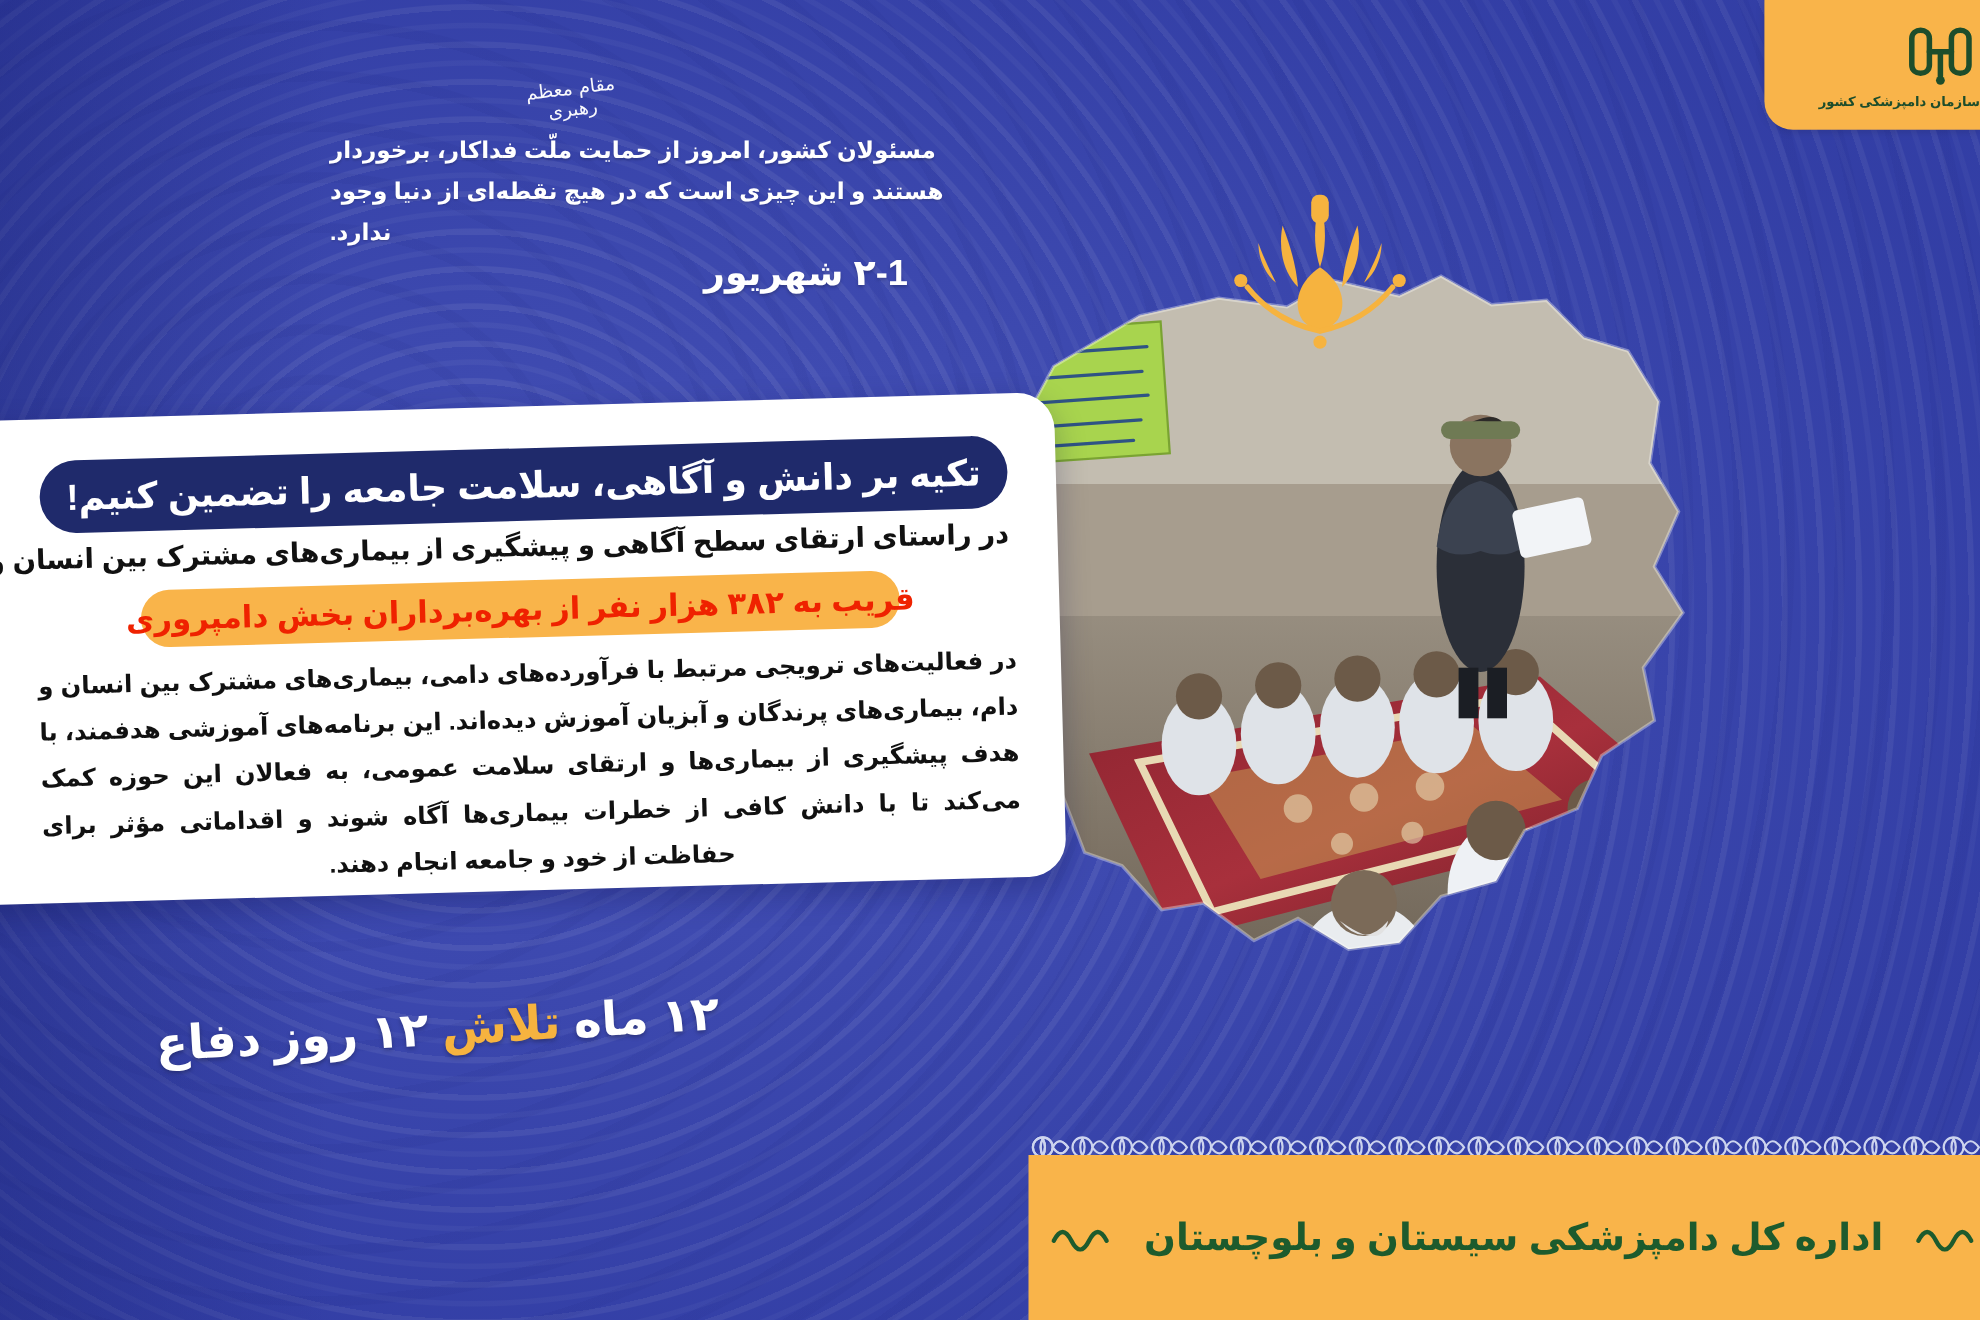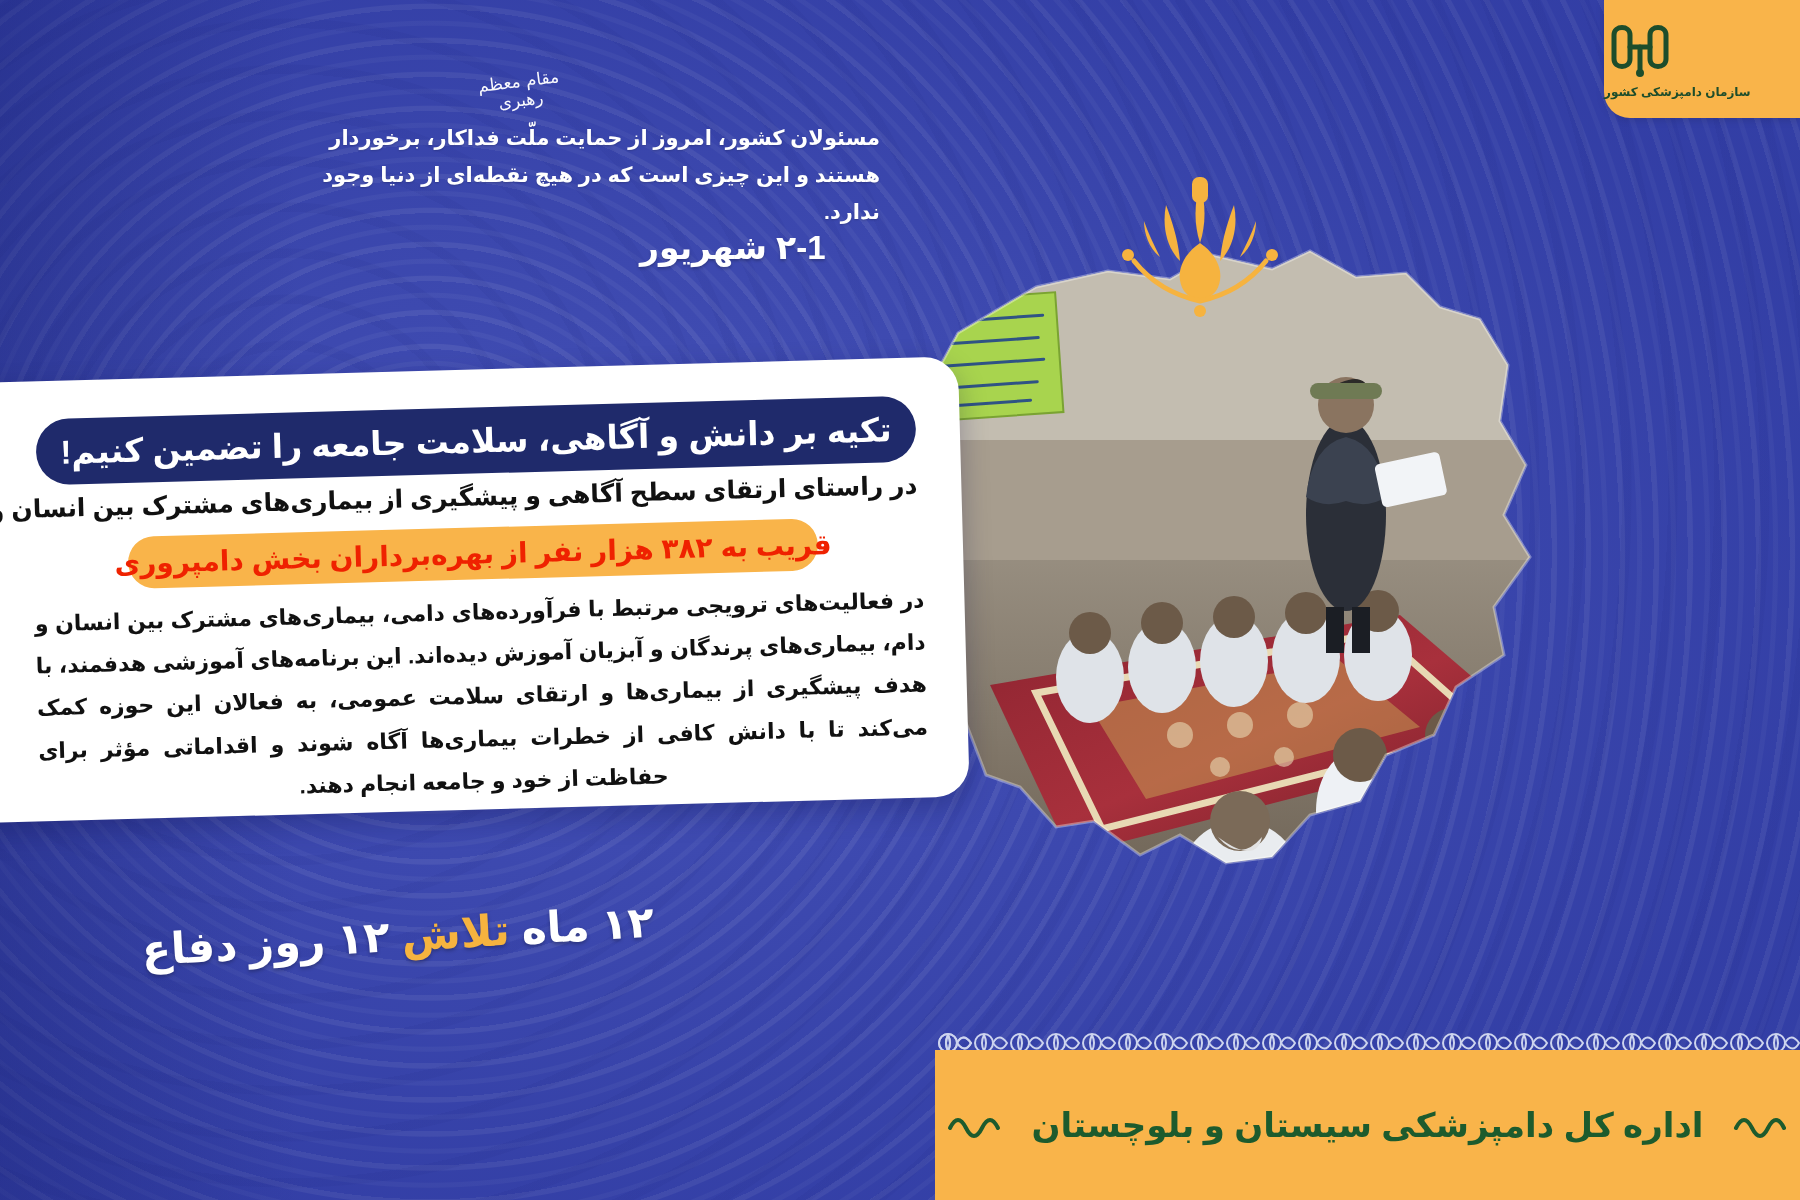--- a/index.html
+++ b/index.html
@@ -40,39 +40,39 @@
   }
   .bg-left-dark{
     position:absolute;left:0;top:0;width:300px;height:1200px;
     background:linear-gradient(90deg, rgba(24,32,110,.35), rgba(24,32,110,0));
   }
 
   
   .org-badge{
     position:absolute;right:0;top:0;width:196px;height:118px;
     background:#f9b44a;border-bottom-left-radius:26px;
-    display:flex;flex-direction:column;align-items:flex-end;justify-content:center;gap:4px;
+    display:flex;flex-direction:column;align-items:flex-start;justify-content:center;gap:4px;
     box-shadow:0 2px 8px rgba(0,0,0,.12);
   }
   .org-badge svg{display:block;}
   .org-badge .org-txt{
     font-size:12px;color:#1d4d2b;font-weight:bold;letter-spacing:.3px;
     white-space:nowrap;
   }
 
   
   .leader-sign{
     position:absolute;left:455px;top:72px;width:130px;height:42px;
     color:#ffffff;font-size:17px;text-align:center;line-height:1.1;
     transform:rotate(-7deg);opacity:.97;font-family:"DejaVu Serif",serif;
   }
   .leader-quote{
     position:absolute;left:300px;top:120px;width:560px;
-    color:#ffffff;font-size:21px;line-height:1.75;text-align:right;
-    font-weight:600;direction:rtl;text-shadow:0 1px 2px rgba(0,0,0,.18);margin-left:20px;
+    color:#ffffff;font-size:21px;line-height:1.75;text-align:left;
+    font-weight:600;direction:rtl;text-shadow:0 1px 2px rgba(0,0,0,.18);
   }
 
   
   .gov-date{
     position:absolute;left:640px;top:228px;width:230px;
     color:#ffffff;font-size:33px;font-weight:bold;text-align:left;direction:rtl;
     text-shadow:0 2px 3px rgba(0,0,0,.22);
   }
   .gov-title{
     position:absolute;left:330px;top:272px;width:540px;
@@ -137,21 +137,21 @@
   .slogan .o{color:#f6b33f;font-size:43px;font-weight:bold;
     text-shadow:0 2px 4px rgba(0,0,0,.28);}
 
   
   .footer-orn{
     position:absolute;left:935px;top:1030px;width:865px;height:26px;
     overflow:hidden;
   }
   .footer-bar{
     position:absolute;left:935px;top:1050px;width:865px;height:150px;
-    background:#f9b44a;display:flex;align-items:center;justify-content:center;gap:26px;
+    background:#f9b44a;display:flex;align-items:center;gap:26px;
     direction:rtl;
   }
   .footer-bar .f-txt{
     color:#1d5b2d;font-size:34px;font-weight:bold;white-space:nowrap;
   }
   .swirl{display:inline-block;}
 </style>
 </head>
 <body>
 

